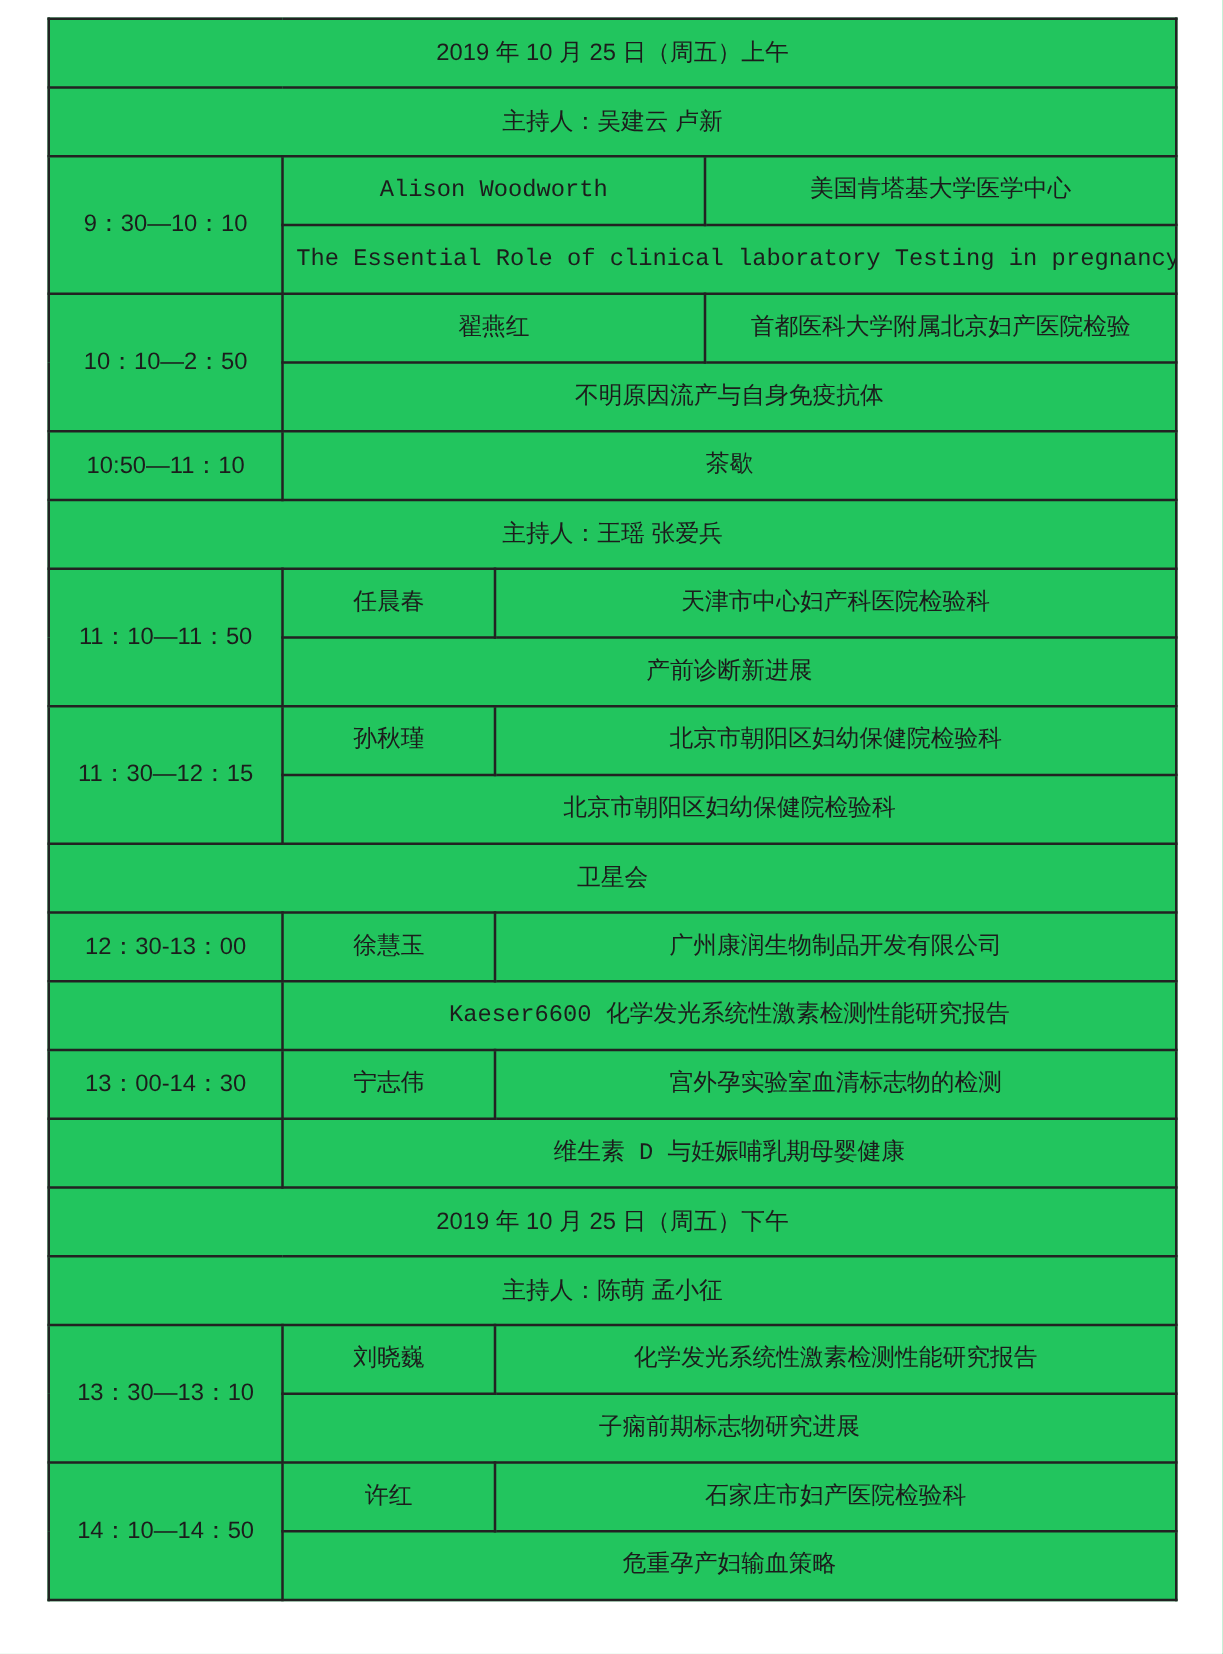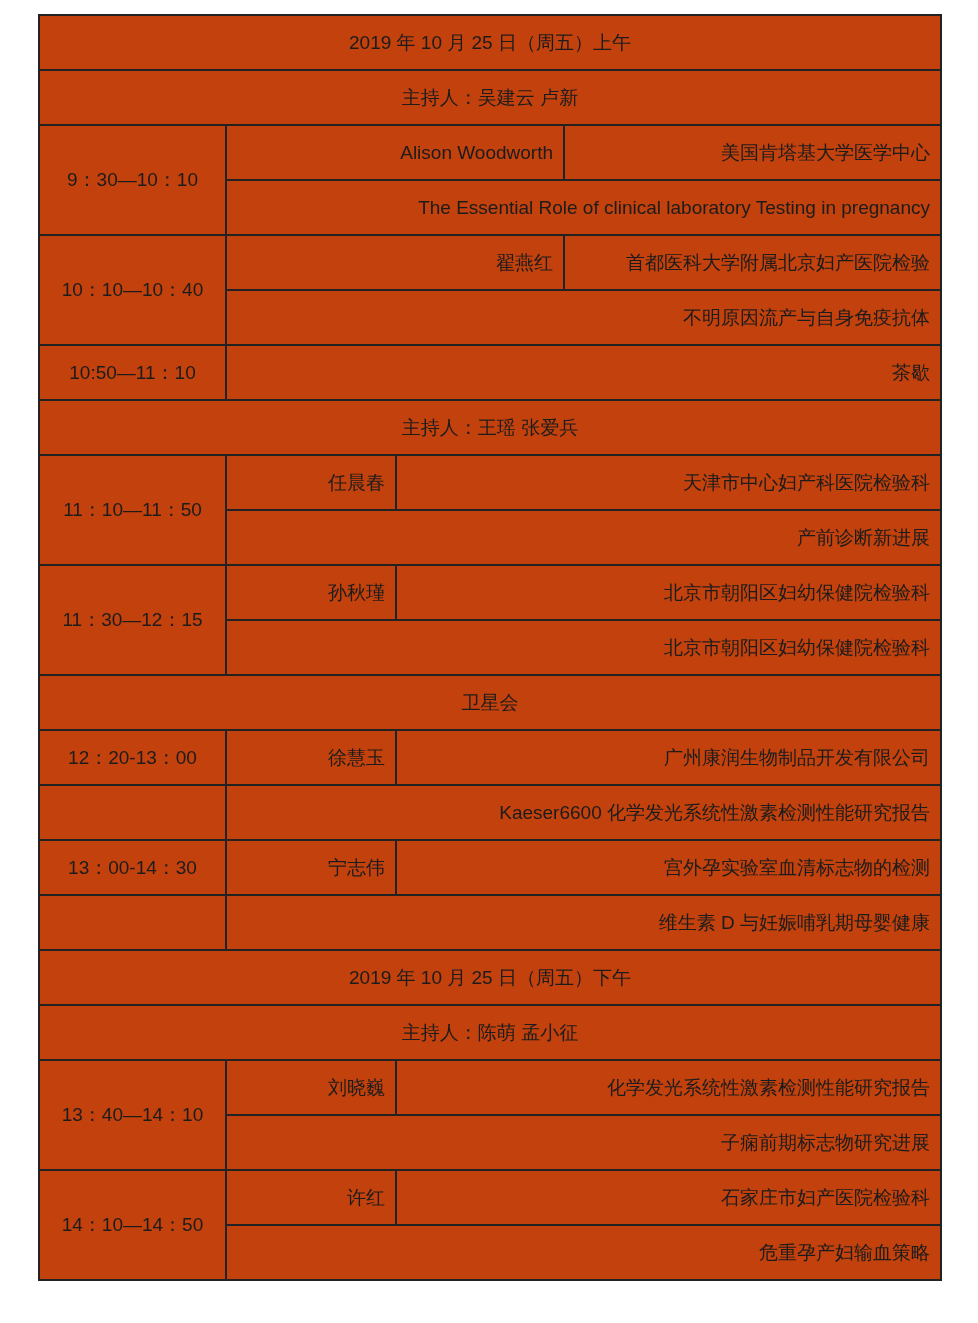--- a/index.html
+++ b/index.html
@@ -13,39 +13,40 @@
     font-family: "Liberation Sans", sans-serif;
     color: #1c1c1c;
   }
   .page {
     padding: 14px 38px 0 38px;
   }
   table.schedule {
     border-collapse: collapse;
     table-layout: fixed;
     width: 902px;
-    background: #c2410c;
+    background: #22c55e;
   }
   table.schedule td {
     border: 2px solid #222222;
     box-sizing: border-box;
     height: 55px;
     font-size: 19px;
     line-height: 1.25;
     padding: 2px 10px;
     vertical-align: middle;
     overflow: hidden;
     white-space: nowrap;
   }
   table.schedule td.center {
     text-align: center;
     padding: 2px 4px;
   }
   table.schedule td.left {
-    text-align: right;
+    text-align: center;
+    font-family: Liberation Mono, monospace;
   }
 </style>
 </head>
 <body>
 
 <div class="page">
   <table class="schedule">
     <colgroup>
       <col style="width:187px">
       <col style="width:170px">
@@ -61,21 +62,21 @@
         </tr>
         <tr>
           <td rowspan="2" class="center">9：30—10：10</td>
           <td colspan="2" class="left">Alison Woodworth</td>
           <td class="left">美国肯塔基大学医学中心</td>
         </tr>
         <tr>
           <td colspan="3" class="left">The Essential Role of clinical laboratory Testing in pregnancy</td>
         </tr>
         <tr>
-          <td rowspan="2" class="center">10：10—10：40</td>
+          <td rowspan="2" class="center">10：10—2：50</td>
           <td colspan="2" class="left">翟燕红</td>
           <td class="left">首都医科大学附属北京妇产医院检验</td>
         </tr>
         <tr>
           <td colspan="3" class="left">不明原因流产与自身免疫抗体</td>
         </tr>
         <tr>
           <td class="center">10:50—11：10</td>
           <td colspan="3" class="left">茶歇</td>
         </tr>
@@ -95,21 +96,21 @@
           <td class="left">孙秋瑾</td>
           <td colspan="2" class="left">北京市朝阳区妇幼保健院检验科</td>
         </tr>
         <tr>
           <td colspan="3" class="left">北京市朝阳区妇幼保健院检验科</td>
         </tr>
         <tr>
           <td colspan="4" class="center">卫星会</td>
         </tr>
         <tr>
-          <td class="center">12：20-13：00</td>
+          <td class="center">12：30-13：00</td>
           <td class="left">徐慧玉</td>
           <td colspan="2" class="left">广州康润生物制品开发有限公司</td>
         </tr>
         <tr>
           <td class="center"></td>
           <td colspan="3" class="left">Kaeser6600 化学发光系统性激素检测性能研究报告</td>
         </tr>
         <tr>
           <td class="center">13：00-14：30</td>
           <td class="left">宁志伟</td>
@@ -119,21 +120,21 @@
           <td class="center"></td>
           <td colspan="3" class="left">维生素 D 与妊娠哺乳期母婴健康</td>
         </tr>
         <tr>
           <td colspan="4" class="center">2019 年 10 月 25 日（周五）下午</td>
         </tr>
         <tr>
           <td colspan="4" class="center">主持人：陈萌 孟小征</td>
         </tr>
         <tr>
-          <td rowspan="2" class="center">13：40—14：10</td>
+          <td rowspan="2" class="center">13：30—13：10</td>
           <td class="left">刘晓巍</td>
           <td colspan="2" class="left">化学发光系统性激素检测性能研究报告</td>
         </tr>
         <tr>
           <td colspan="3" class="left">子痫前期标志物研究进展</td>
         </tr>
         <tr>
           <td rowspan="2" class="center">14：10—14：50</td>
           <td class="left">许红</td>
           <td colspan="2" class="left">石家庄市妇产医院检验科</td>

